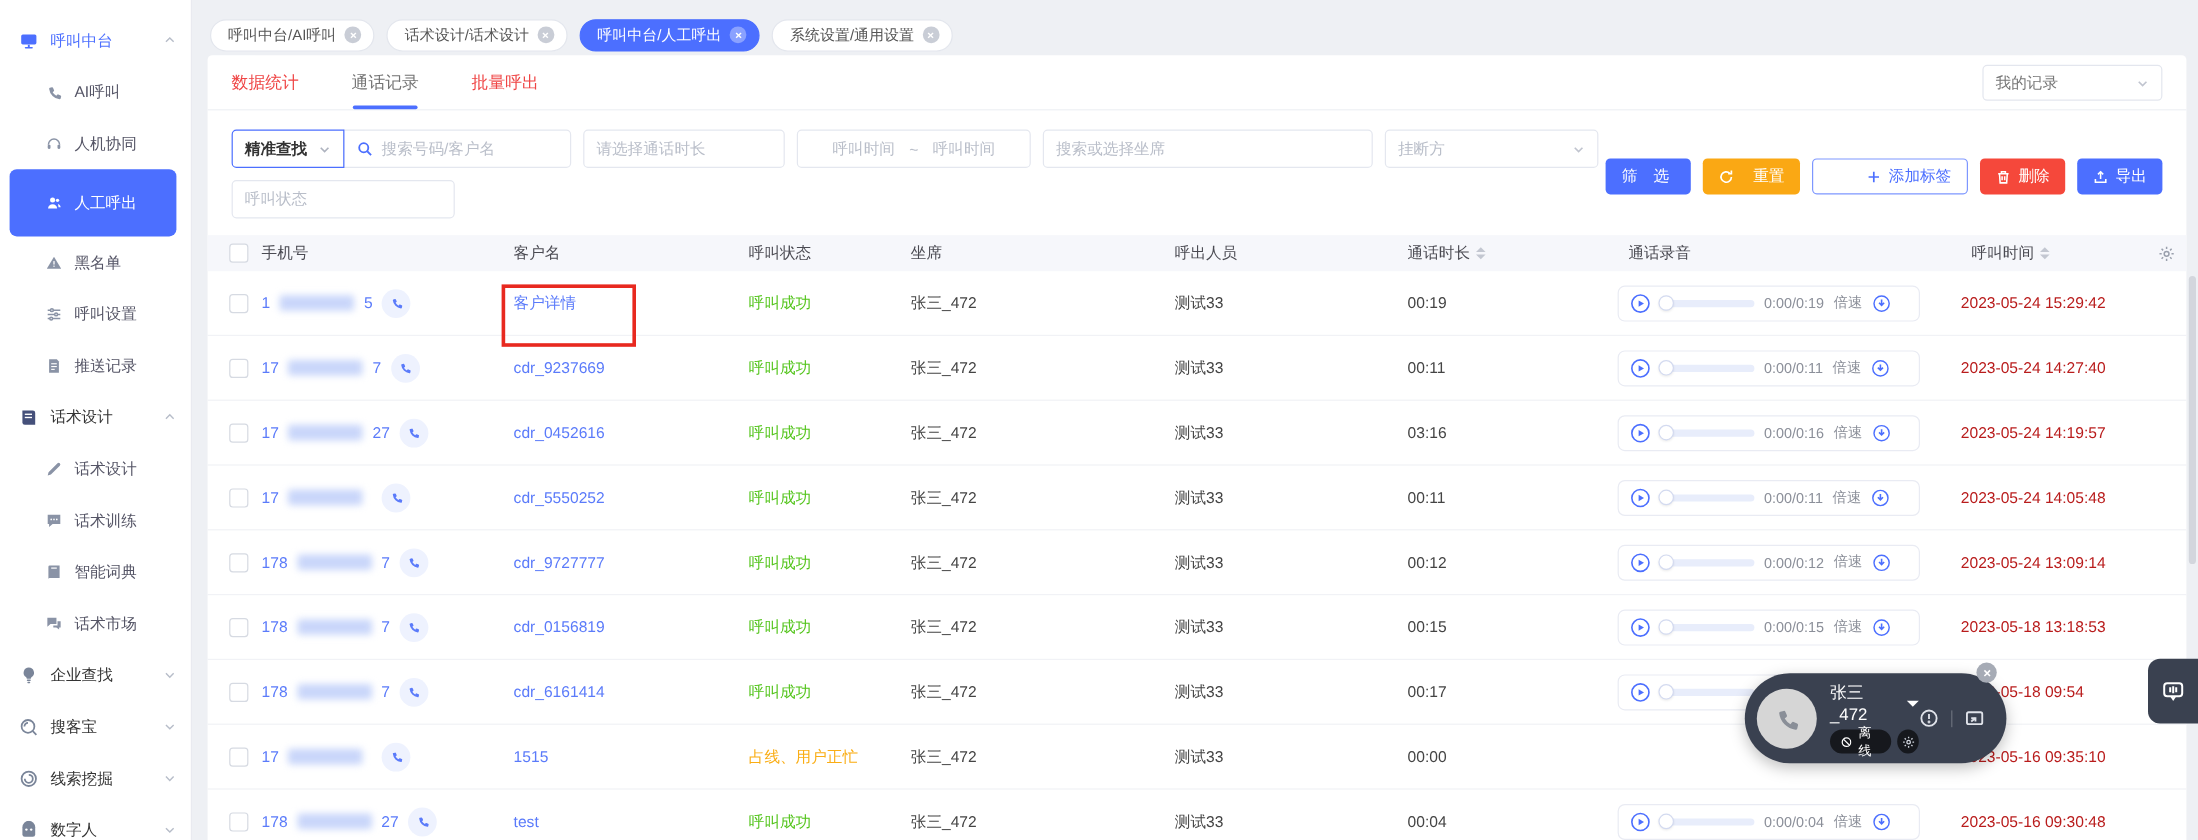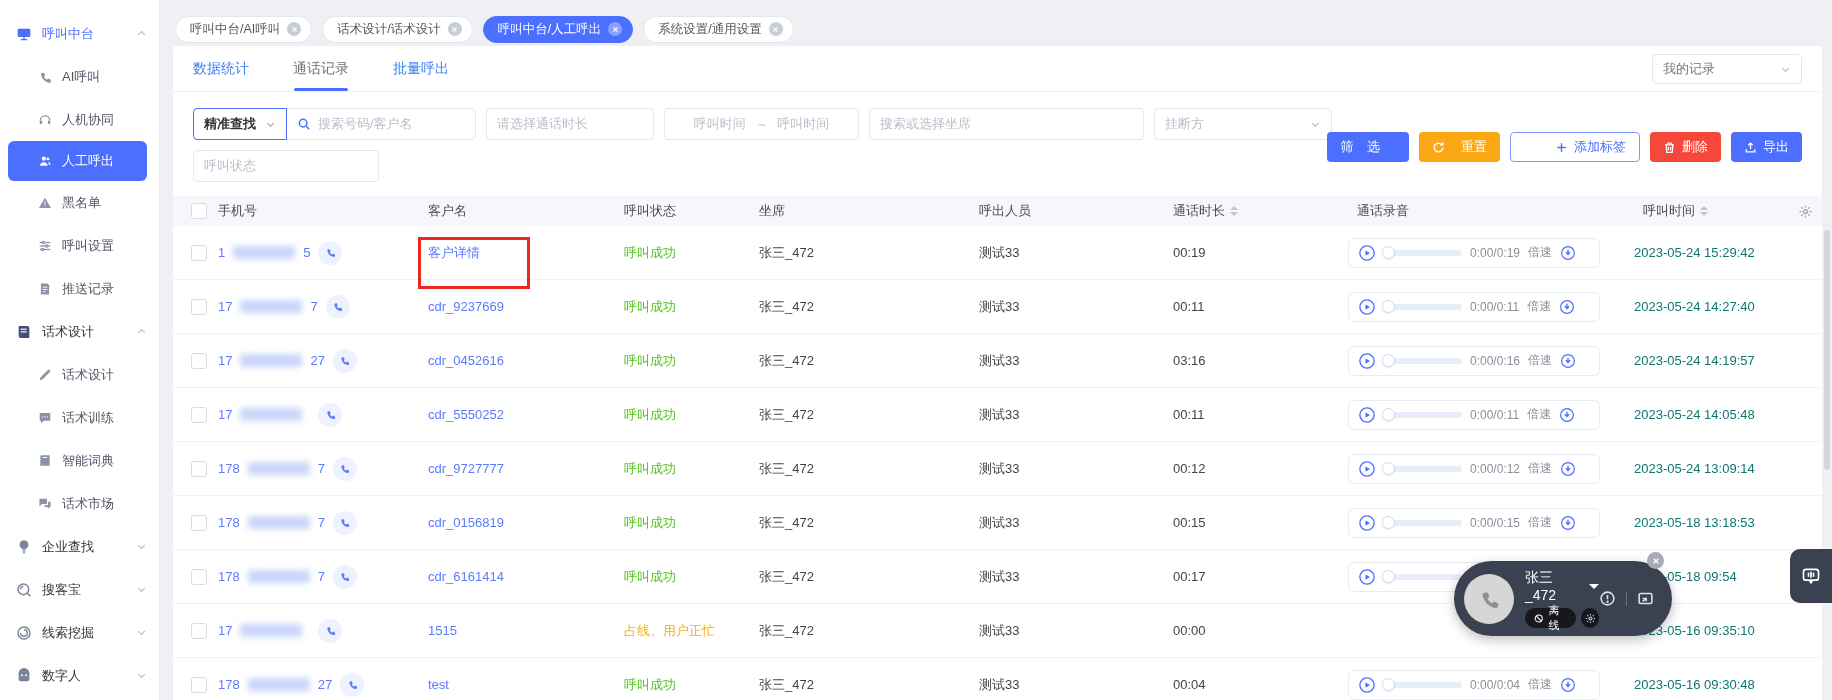--- a/index.html
+++ b/index.html
@@ -18,41 +18,41 @@
   .side-group .icn { width:16px; height:16px; color:#7a8599; }
   .side-group.primary { color:#4c6fff; }
   .side-group.primary .icn { color:#4c6fff; }
   .side-group.navy .icn { color:#45507a; }
   .side-group .lbl { margin-left:10px; }
   .side-group .chev { margin-left:auto; color:#b7bdc9; }
   .side-item { padding-left:38px; color:#556; }
   .side-item .icn { width:14px; height:14px; color:#8a93a6; }
   .side-item .lbl { margin-left:10px; }
   .side-item.active { background:#4c6fff; color:#fff; border-radius:6px;
-                      margin:0 12px 0 8px; padding-left:30px; height:40px; }
+                      margin:0 12px 0 8px; padding-left:30px; height:56px; }
   .side-item.active .icn { color:#fff; }
 
   
   .main { position:absolute; left:161px; top:0; right:0; bottom:0; }
 
   .tagbar { height:58px; display:flex; align-items:center; padding-left:14px; gap:10px; }
   .tag { height:27px; border-radius:14px; background:#fff; border:1px solid #e3e6ed; color:#555;
          font-size:12.5px; display:inline-flex; align-items:center; gap:7px; padding:0 10px 0 14px; cursor:pointer; }
   .tag.active { background:#4c6fff; border-color:#4c6fff; color:#fff; }
   .tag-close { width:14px; height:14px; border-radius:50%; background:#c9cdd6; color:#fff;
                display:flex; align-items:center; justify-content:center; }
   .tag-close svg { width:7px; height:7px; }
   .tag.active .tag-close { background:rgba(255,255,255,.35); }
 
   .card { position:absolute; left:12px; right:10px; top:46px; bottom:0; background:#fff; border-radius:4px 4px 0 0; }
 
   
   .tabs { height:46px; border-bottom:1px solid #eef0f4; display:flex; align-items:center;
           padding:0 20px; gap:44px; position:relative; }
-  .tab { font-size:14px; color:#3b82f6; height:100%; display:flex; align-items:center; position:relative; cursor:pointer; }
+  .tab { font-size:14px; color:#ef4444; height:100%; display:flex; align-items:center; position:relative; cursor:pointer; }
   .tab.active { color:#737373; }
   .tab.active::after { content:''; position:absolute; bottom:0; left:50%; transform:translateX(-50%);
                        width:54px; height:3px; background:#4c6fff; border-radius:2px; }
   .scope-select { position:absolute; right:20px; top:8px; width:150px; height:30px; border:1px solid #e3e6ee;
                   border-radius:4px; display:flex; align-items:center; justify-content:space-between;
                   padding:0 10px; color:#777; font-size:13px; cursor:pointer; background:#fff; }
   .scope-select .chev { color:#c0c4cf; }
 
   
   .filters { position:relative; padding:16px 20px 14px 20px; }
@@ -70,21 +70,21 @@
   .agent-box { width:275px; }
   .hangup-box { width:178px; justify-content:space-between; cursor:pointer; }
   .hangup-box .chev { color:#c0c4cf; }
   .status-box { width:186px; }
   .chev svg { width:11px; height:11px; }
 
   .actionbar { position:absolute; right:20px; top:40px; display:flex; gap:10px; }
   .btn { height:30px; border:none; border-radius:4px; font-size:13px; display:inline-flex; align-items:center;
          gap:6px; padding:0 13px; color:#fff; cursor:pointer; font-family:inherit; }
   .btn .icn { width:13px; height:13px; }
-  .btn-filter { background:#4c6fff; letter-spacing:5px; padding-right:24px; }
+  .btn-filter { background:#4c6fff; letter-spacing:5px; padding-right:13px; }
   .btn-reset  { background:#faa814;gap:16px; }
   .btn-addtag { background:#fff; border:1px solid #7e97ff; color:#4c6fff;padding-left:44px; }
   .btn-delete { background:#f5483b; }
   .btn-export { background:#4c6fff; }
 
   
   .grid { display:grid; grid-template-columns:36px 210px 196px 135px 220px 194px 184px 286px 1fr 34px; align-items:center; }
   .thead { height:30px; background:#f6f7fb; color:#4a4a52; font-size:13px; }
   .th { display:flex; align-items:center; }
   .trow { height:54px; border-bottom:1px solid #f1f2f6; font-size:13px; color:#444; }
@@ -99,21 +99,21 @@
   .gear-col svg { width:15px; height:15px; }
 
   .phone-cell { display:flex; align-items:center; gap:8px; color:#5b7bfa; }
   .phone-blur { width:62px; height:13px; background:#c9d6fa; border-radius:2px; filter:blur(3px); }
   .phone-ic { width:24px; height:24px; border-radius:50%; background:#eef2fe; display:flex;
               align-items:center; justify-content:center; cursor:pointer; }
   .phone-ic svg { width:11px; height:11px; color:#5b7bfa; }
   .link { color:#5b7bfa; cursor:pointer; text-decoration:none; }
   .st-success { color:#52c41a; }
   .st-busy { color:#faad14; }
-  .time-cell { color:#0f766e; }
+  .time-cell { color:#b91c1c; }
 
   .audio { width:252px; height:30px; border:1px solid #e9ebf3; border-radius:6px; display:flex;
            align-items:center; gap:8px; padding:0 9px; }
   .audio .play { width:18px; height:18px; color:#4c6fff; cursor:pointer; flex:none; }
   .audio .play svg { width:18px; height:18px; }
   .track { position:relative; width:78px; height:6px; background:#e8edfb; border-radius:3px; flex:none; cursor:pointer; }
   .knob { position:absolute; left:-2px; top:-4px; width:13px; height:13px; border-radius:50%;
           background:#fff; border:1px solid #d3daf0; box-shadow:0 1px 2px rgba(0,0,0,.08); }
   .rec-time, .speed { color:#8b8f99; font-size:12px; white-space:nowrap; }
   .speed { cursor:pointer; }

